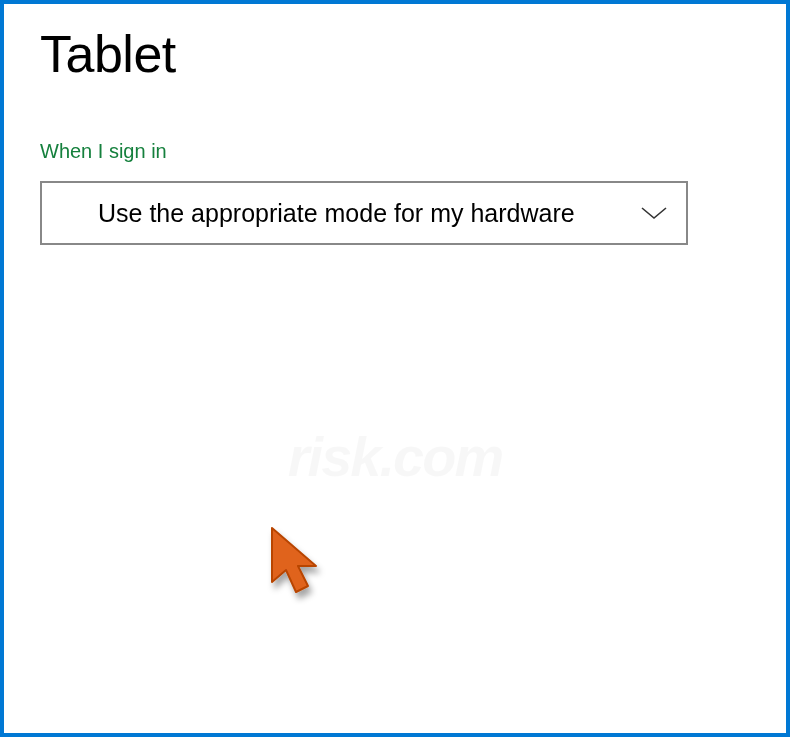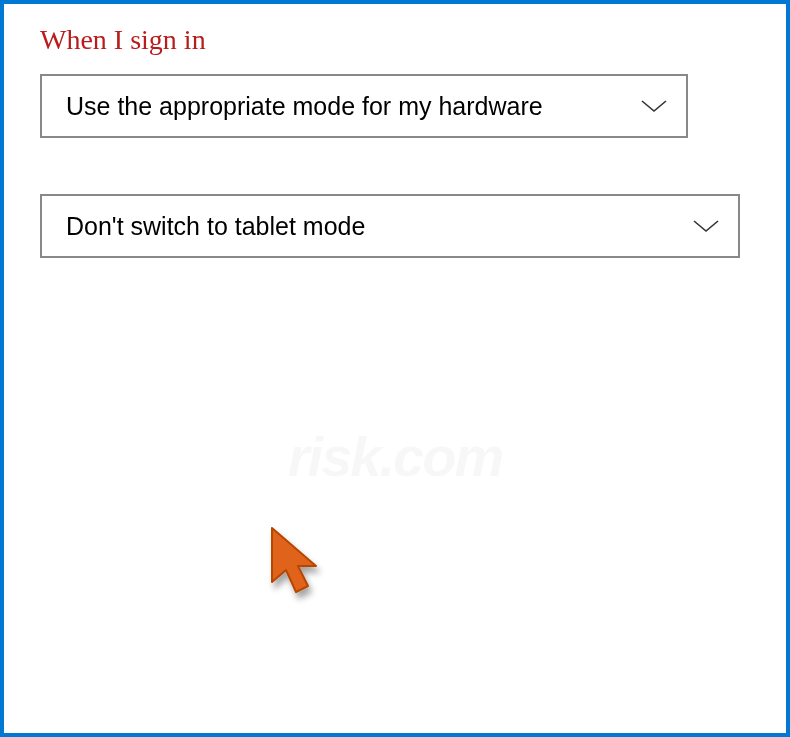--- a/index.html
+++ b/index.html
@@ -22,42 +22,42 @@
       background: #fff;
     }
     .page-title {
       font-size: 52px;
       font-weight: 400;
       color: #000;
       margin-bottom: 56px;
       letter-spacing: -0.5px;
     }
     .section-label {
-      font-size: 28px;
-      color: #b91c1c;
+      font-size: 20px;
+      color: #15803d;
       font-weight: 400;
       margin-bottom: 18px;
-      font-family: Liberation Serif, serif;
     }
     .dropdown {
       display: flex;
       align-items: center;
       justify-content: space-between;
       border: 2px solid #888;
       background: #fff;
       width: 648px;
       height: 64px;
       padding: 0 18px 0 24px;
       cursor: pointer;
       margin-bottom: 56px;
     }
     .dropdown-value {
       font-size: 25px;
       color: #000;
       font-weight: 400;
+      margin-left: 32px;
     }
     .chevron {
       flex-shrink: 0;
     }
     .chevron svg {
       display: block;
     }
     .dropdown-wide {
       width: 700px;
     }
@@ -104,39 +104,32 @@
       letter-spacing: -2px;
     }
   </style>
 </head>
 <body>
 
 <div class="window">
 
   <div class="watermark-sub">risk.com</div>
 
+  <h1 class="page-title">Tablet</h1>
 
   <div class="section-label">When I sign in</div>
   <div class="dropdown">
     <span class="dropdown-value">Use the appropriate mode for my hardware</span>
     <span class="chevron">
       <svg width="28" height="16" viewBox="0 0 28 16">
           <path d="M2 3 L14 13 L26 3" stroke="#333" stroke-width="1.6" fill="none"></path>
         </svg>
     </span>
   </div>
 
-  <div class="dropdown dropdown-wide">
-    <span class="dropdown-value">Don't switch to tablet mode</span>
-    <span class="chevron">
-      <svg width="28" height="16" viewBox="0 0 28 16">
-          <path d="M2 3 L14 13 L26 3" stroke="#333" stroke-width="1.6" fill="none"></path>
-        </svg>
-    </span>
-  </div>
 
 
   <div class="cursor-arrow">
     <svg width="80" height="100" viewBox="0 0 80 100">
       <defs>
         <filter id="shadow" x="-30%" y="-30%" width="180%" height="180%">
           <feDropShadow dx="3" dy="6" stdDeviation="3" flood-color="#000" flood-opacity="0.35"></feDropShadow>
         </filter>
       </defs>
       <g filter="url(#shadow)">

